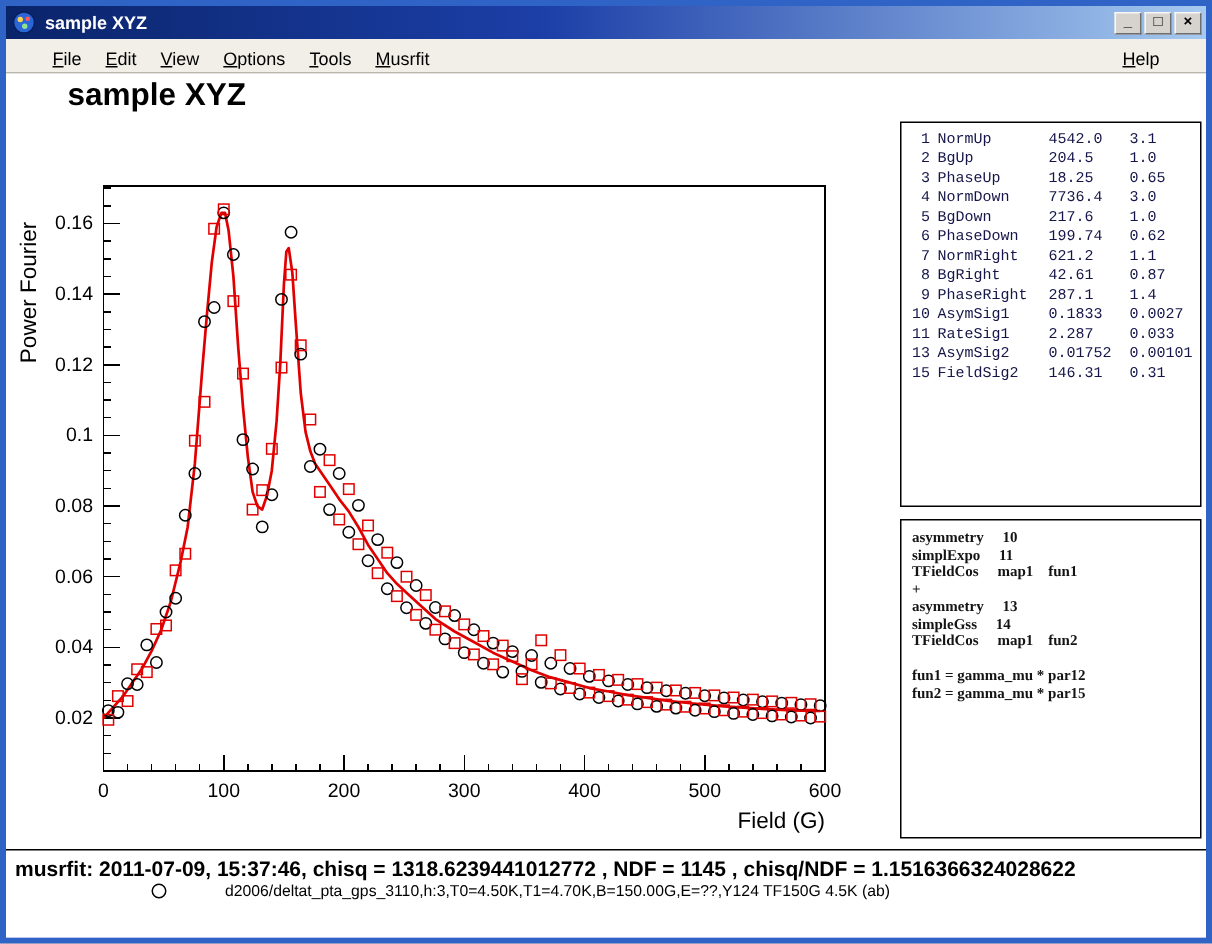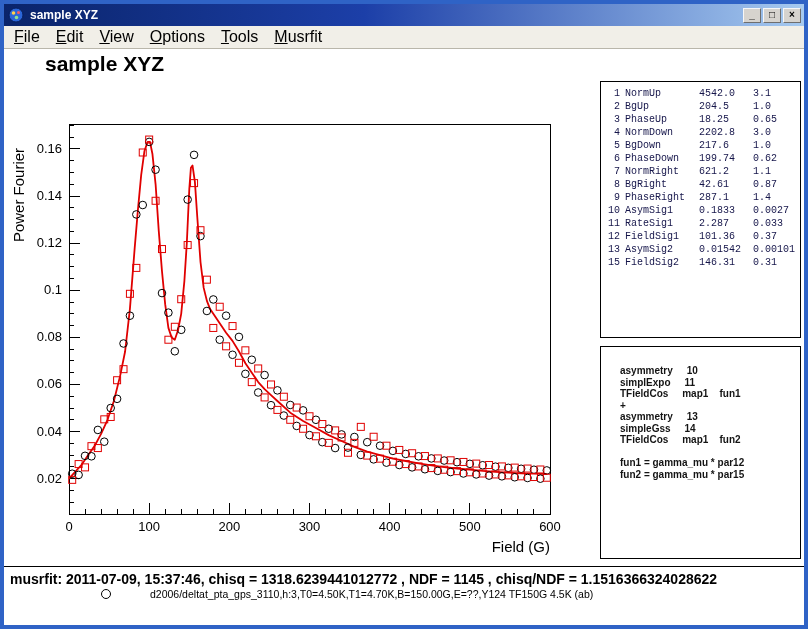--- a/index.html
+++ b/index.html
@@ -8,35 +8,35 @@
   .titlebar{height:22px;background:linear-gradient(90deg,#0a246a 0%,#1c3fa8 45%,#a6caf0 100%);
             display:flex;align-items:center;padding:0 3px 0 4px;}
   .app-icon{width:16px;height:16px;display:flex;align-items:center;}
   .title{color:#fff;font-weight:bold;font-size:12px;margin-left:6px;white-space:nowrap;}
   .winbtns{margin-left:auto;display:flex;gap:2px;}
   .wbtn{width:18px;height:15px;background:#d6d3ce;border:1px solid;
         border-color:#f7f7f7 #6e6e6e #6e6e6e #f7f7f7;font-size:10px;font-weight:bold;line-height:1;
         padding:0;color:#000;display:flex;align-items:center;justify-content:center;
         font-family:"Liberation Sans",sans-serif;cursor:default;}
   .menubar{height:22px;background:#f1efe8;border-bottom:1px solid #b9b6aa;display:flex;
-           align-items:flex-start;padding:0 2px;font-size:16px;color:#000;}
+           align-items:flex-end;padding:0 23px;font-size:12px;color:#000;}
   .menu-item{display:inline-block;padding:2px 8px;cursor:default;}
   .menu-item::first-letter{text-decoration:underline;}
   .menu-item.help{margin-left:auto;margin-top:40px;}
   .canvas{position:relative;width:800px;height:577px;background:#fff;}
   .plot-title{position:absolute;left:41px;top:3px;font-size:21px;font-weight:bold;color:#000;}
   #plot-svg{position:absolute;left:0;top:50px;}
   .param-box{position:absolute;left:596px;top:32px;width:201px;height:257px;border:1px solid #000;
              box-sizing:border-box;padding:5px 0 0 7px;background:#fff;}
   .prow{display:grid;grid-template-columns:17px 74px 54px auto;line-height:13px;
         font-family:"Liberation Mono","DejaVu Sans Mono",monospace;font-size:10px;color:#15154a;}
   .pidx{text-align:right;padding-right:5px;}
   .theory-box{position:absolute;left:596px;top:297px;width:201px;height:213px;border:1px solid #000;
               box-sizing:border-box;padding:6px 0 0 7px;background:#fff;}
-  .theory-text{margin:12px;font-family:Liberation Sans, sans-serif;font-size:10px;
+  .theory-text{margin:0;font-family:Liberation Serif, serif;font-size:10px;
                font-weight:bold;line-height:11.5px;color:#141414;white-space:pre;}
   .separator{position:absolute;left:0;top:517px;width:800px;border-top:1px solid #000;}
   .status-line{position:absolute;left:6px;top:522px;font-size:14px;font-weight:bold;color:#000;white-space:nowrap;}
   .legend{position:absolute;left:0;top:536px;width:800px;height:40px;}
   .legend-row{height:18px;display:flex;align-items:center;}
   .lg-mark{margin-left:97px;width:8px;height:8px;flex:none;background:transparent;}
   .lg-circle{border:1px solid #000;border-radius:50%;}
   .lg-square{border:1px solid #e00000;}
   .lg-label{margin-left:39px;font-size:10.5px;color:#000;white-space:nowrap;}
 </style>
@@ -343,21 +343,21 @@
           </div>
           <div class="prow">
             <span class="pidx">3</span>
             <span class="pname">PhaseUp</span>
             <span class="pval">18.25</span>
             <span class="perr">0.65</span>
           </div>
           <div class="prow">
             <span class="pidx">4</span>
             <span class="pname">NormDown</span>
-            <span class="pval">2202.8</span>
+            <span class="pval">7736.4</span>
             <span class="perr">3.0</span>
           </div>
           <div class="prow">
             <span class="pidx">5</span>
             <span class="pname">BgDown</span>
             <span class="pval">217.6</span>
             <span class="perr">1.0</span>
           </div>
           <div class="prow">
             <span class="pidx">6</span>
@@ -389,29 +389,23 @@
             <span class="pval">0.1833</span>
             <span class="perr">0.0027</span>
           </div>
           <div class="prow">
             <span class="pidx">11</span>
             <span class="pname">RateSig1</span>
             <span class="pval">2.287</span>
             <span class="perr">0.033</span>
           </div>
           <div class="prow">
-            <span class="pidx">12</span>
-            <span class="pname">FieldSig1</span>
-            <span class="pval">101.36</span>
-            <span class="perr">0.37</span>
-          </div>
-          <div class="prow">
             <span class="pidx">13</span>
             <span class="pname">AsymSig2</span>
-            <span class="pval">0.01542</span>
+            <span class="pval">0.01752</span>
             <span class="perr">0.00101</span>
           </div>
           <div class="prow">
             <span class="pidx">15</span>
             <span class="pname">FieldSig2</span>
             <span class="pval">146.31</span>
             <span class="perr">0.31</span>
           </div>
         </div>
     </div>

